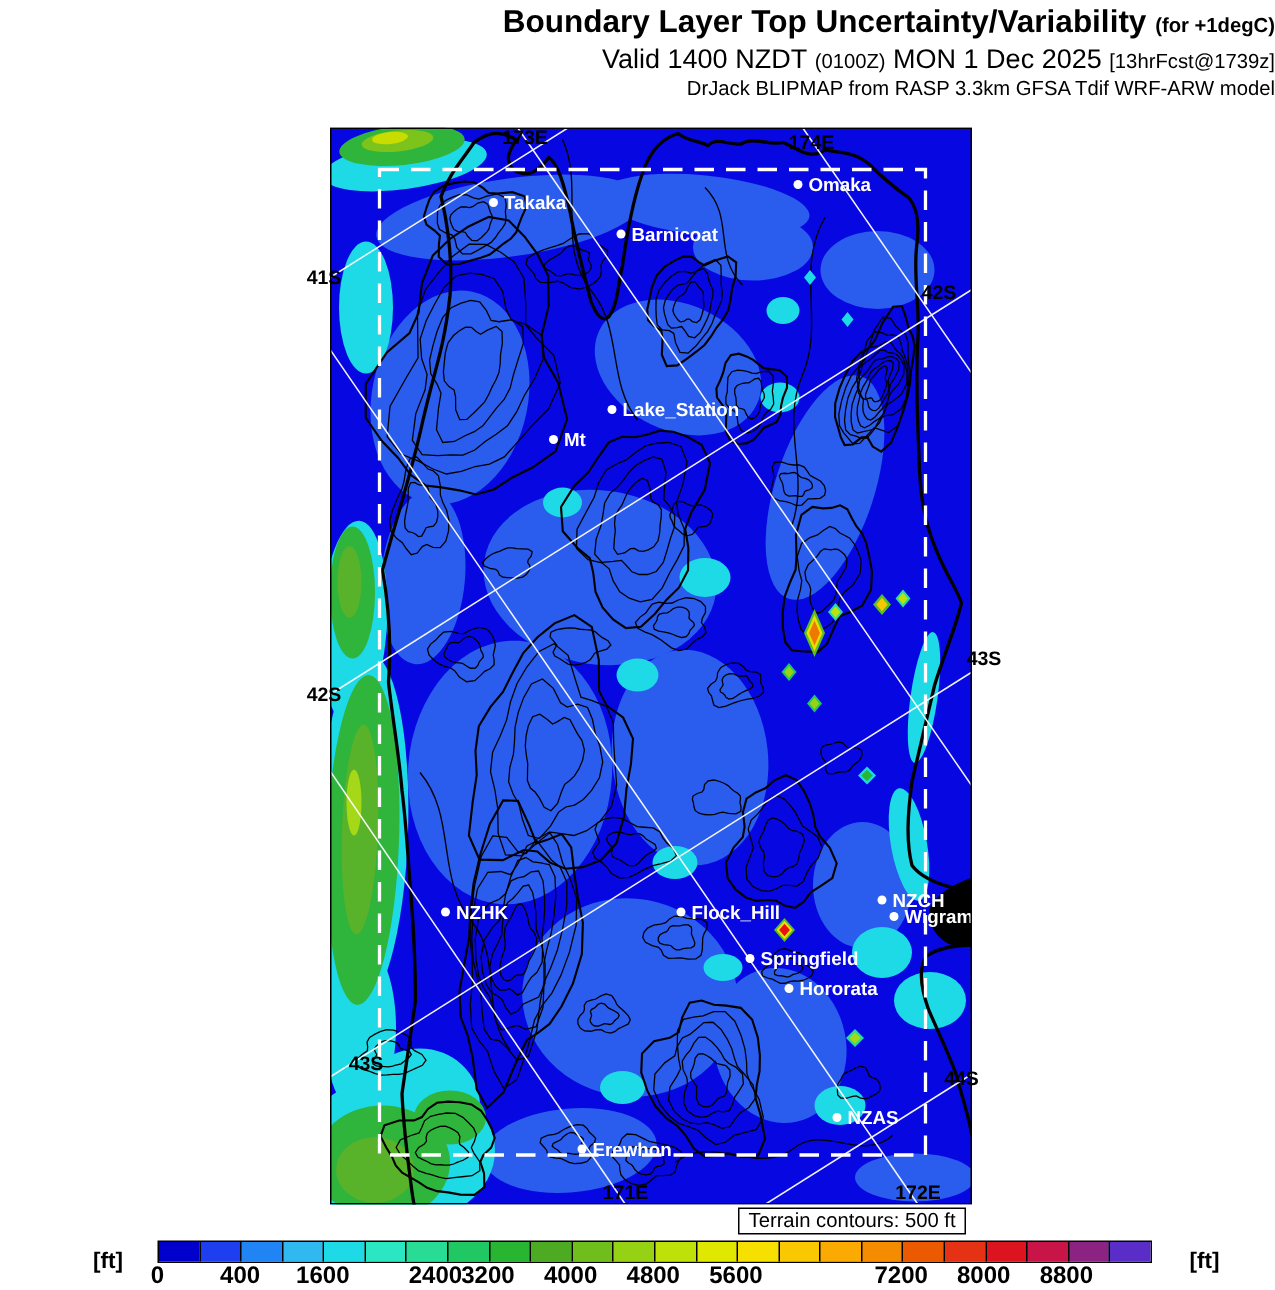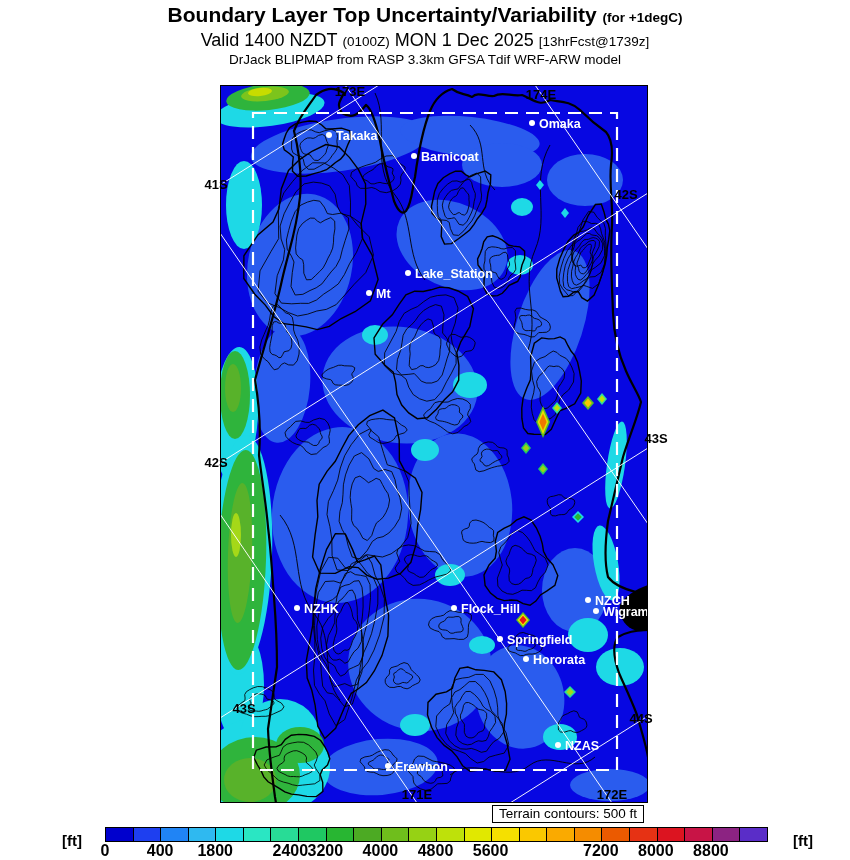--- a/index.html
+++ b/index.html
@@ -1,19 +1,19 @@
 <!DOCTYPE html>
 <html><head>
 <meta charset="utf-8">
 <style>
   html,body{margin:0;padding:0;}
   body{width:850px;height:860px;background:#fff;font-family:"Liberation Sans",sans-serif;}
   .page{position:relative;width:850px;height:860px;background:#fff;overflow:hidden;}
   
-  .hdr{position:absolute;left:0;top:2px;width:850px;text-align:center;color:#000;}
+  .hdr{position:absolute;left:0;top:2px;width:850px;text-align:right;color:#000;}
   .t1{font-size:21px;font-weight:bold;line-height:25px;}
   .t1 .qual{font-size:13.5px;}
   .t2{font-size:18px;font-weight:normal;line-height:21px;}
   .t2 .sm{font-size:13.5px;}
   .t3{font-size:13.5px;line-height:16px;}
   
   #map{position:absolute;left:220px;top:85px;width:428px;height:718px;}
   #map-svg{position:absolute;left:0;top:0;overflow:hidden;display:block;}
   #overlay-svg{position:absolute;left:0;top:0;overflow:visible;display:block;pointer-events:none;}
   .grat-label{font-family:"Liberation Sans",sans-serif;font-size:13px;font-weight:bold;fill:#000;}
@@ -303,21 +303,21 @@
         <div class="cb-seg" style="background: rgb(235, 90, 0);"></div>
         <div class="cb-seg" style="background: rgb(230, 50, 20);"></div>
         <div class="cb-seg" style="background: rgb(220, 20, 32);"></div>
         <div class="cb-seg" style="background: rgb(200, 20, 70);"></div>
         <div class="cb-seg" style="background: rgb(140, 35, 130);"></div>
         <div class="cb-seg" style="background: rgb(90, 45, 200);"></div>
       </div>
     <div id="cb-ticks">
         <div class="cb-tick" style="left: 0px;">0</div>
         <div class="cb-tick" style="left: 55.1px;">400</div>
-        <div class="cb-tick" style="left: 110.2px;">1800</div>
+        <div class="cb-tick" style="left: 110.2px;">1600</div>
         <div class="cb-tick" style="left: 165.3px; padding-left: 20px;">2400</div>
         <div class="cb-tick" style="left: 220.3px;">3200</div>
         <div class="cb-tick" style="left: 275.4px;">4000</div>
         <div class="cb-tick" style="left: 330.5px;">4800</div>
         <div class="cb-tick" style="left: 385.6px;">5600</div>
         <div class="cb-tick" style="left: 440.7px; margin-top: 31px;">6400</div>
         <div class="cb-tick" style="left: 495.8px;">7200</div>
         <div class="cb-tick" style="left: 550.8px;">8000</div>
         <div class="cb-tick" style="left: 605.9px;">8800</div>
       </div>

